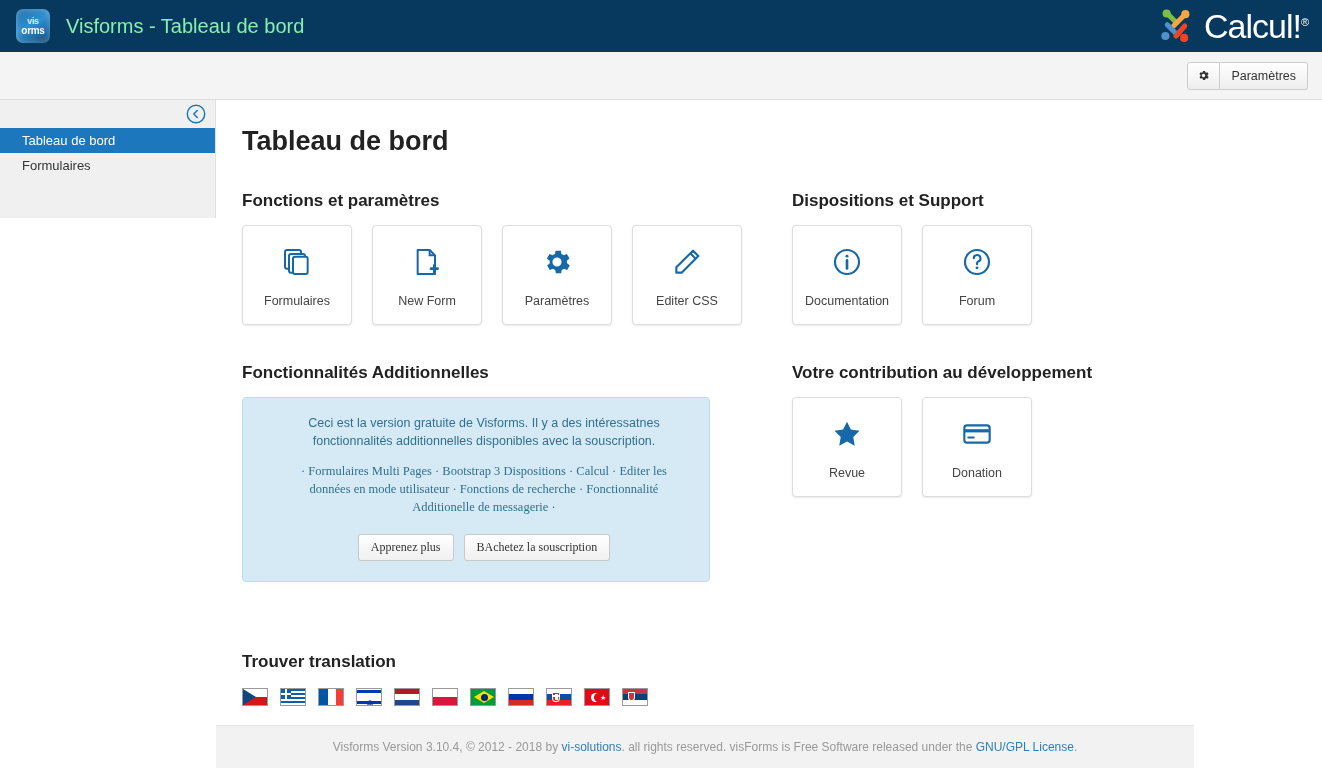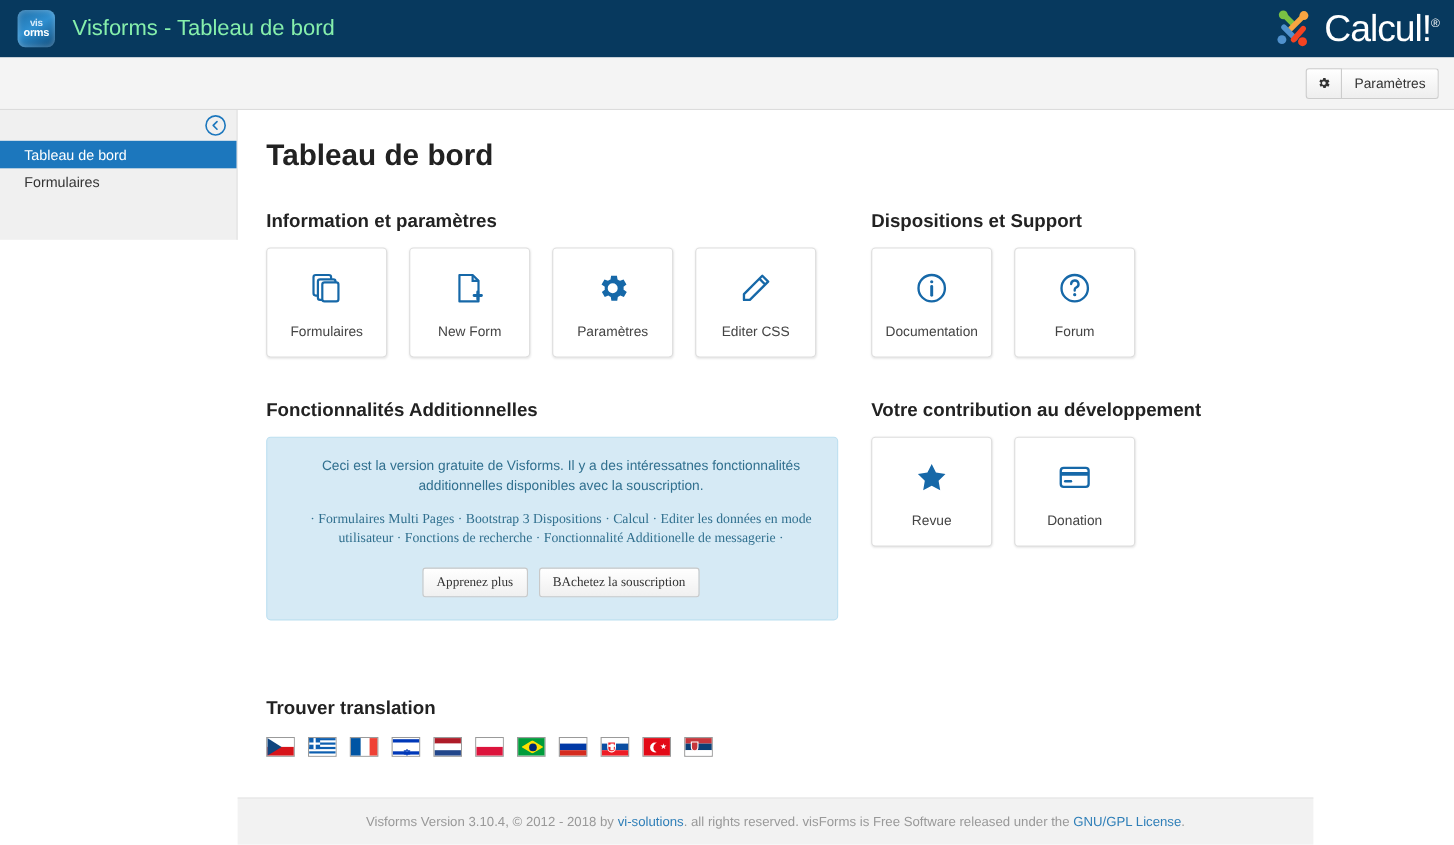--- a/index.html
+++ b/index.html
@@ -155,21 +155,21 @@
   .card .lbl {
     font-size: 12.5px;
     color: #444444;
     margin-top: 12px;
     text-align: center;
   }
 
   .section-gap { height: 38px; }
 
   .alert-box {
-    width: 520px;
+    width: 468px;
     background: #d6eaf5;
     border: 1px solid #bcdff0;
     border-radius: 4px;
     padding: 16px 22px 20px 38px;
     text-align: center;
   }
   .alert-box p {
     margin: 0 0 12px 0;
     font-size: 12.5px;
     line-height: 18px;
@@ -271,21 +271,21 @@
       <span>Formulaires</span>
     </div>
   </div>
 
   <div class="content">
     <h1 class="page-title">Tableau de bord</h1>
 
     <div class="cols">
 
       <div class="col-left">
-        <h2 class="sec-title">Information et paramètres</h2>
+        <h2 class="sec-title">Fonctions et paramètres</h2>
         <div class="card-row">
 
           <div class="card">
             <div class="ico">
               <svg width="32" height="32" viewBox="0 0 24 24" fill="none" stroke="#1668a8" stroke-width="1.5">
                 <rect x="3" y="3" width="12" height="14" rx="1.5"></rect>
                 <rect x="6" y="6" width="12" height="14" rx="1.5" fill="#ffffff"></rect>
                 <rect x="9" y="8" width="11" height="13" rx="1.5" fill="#ffffff"></rect>
               </svg>
             </div>

